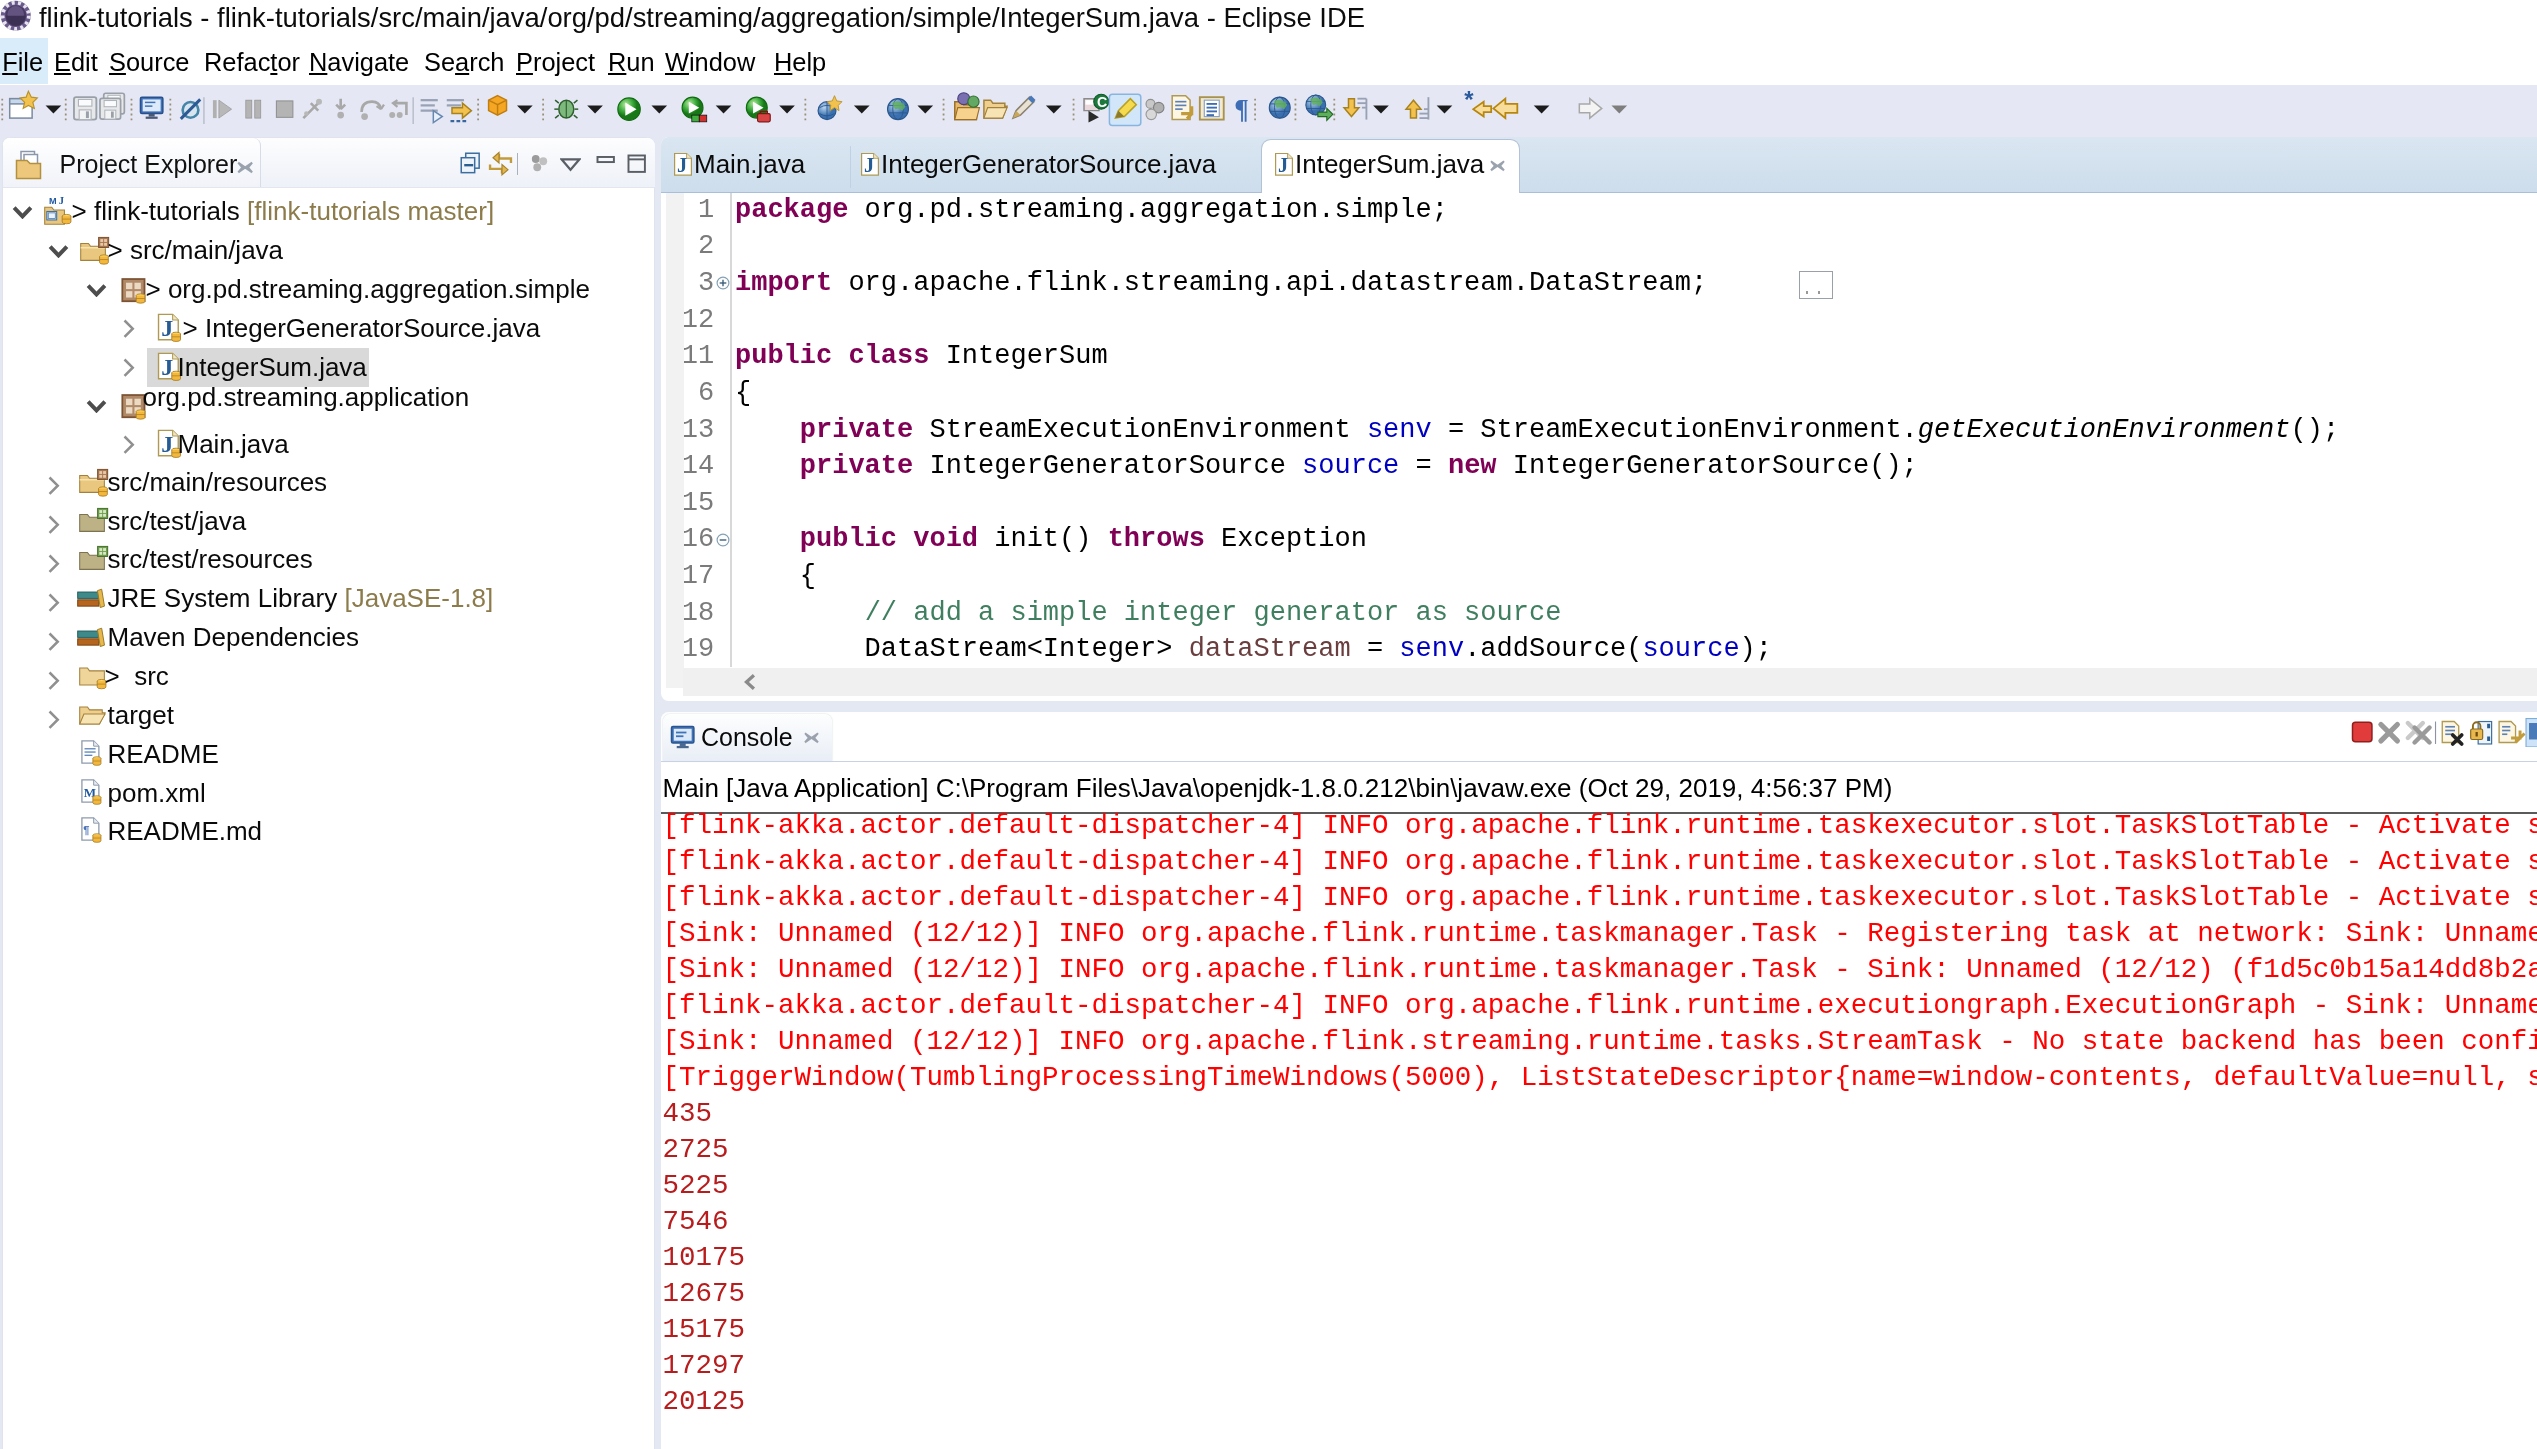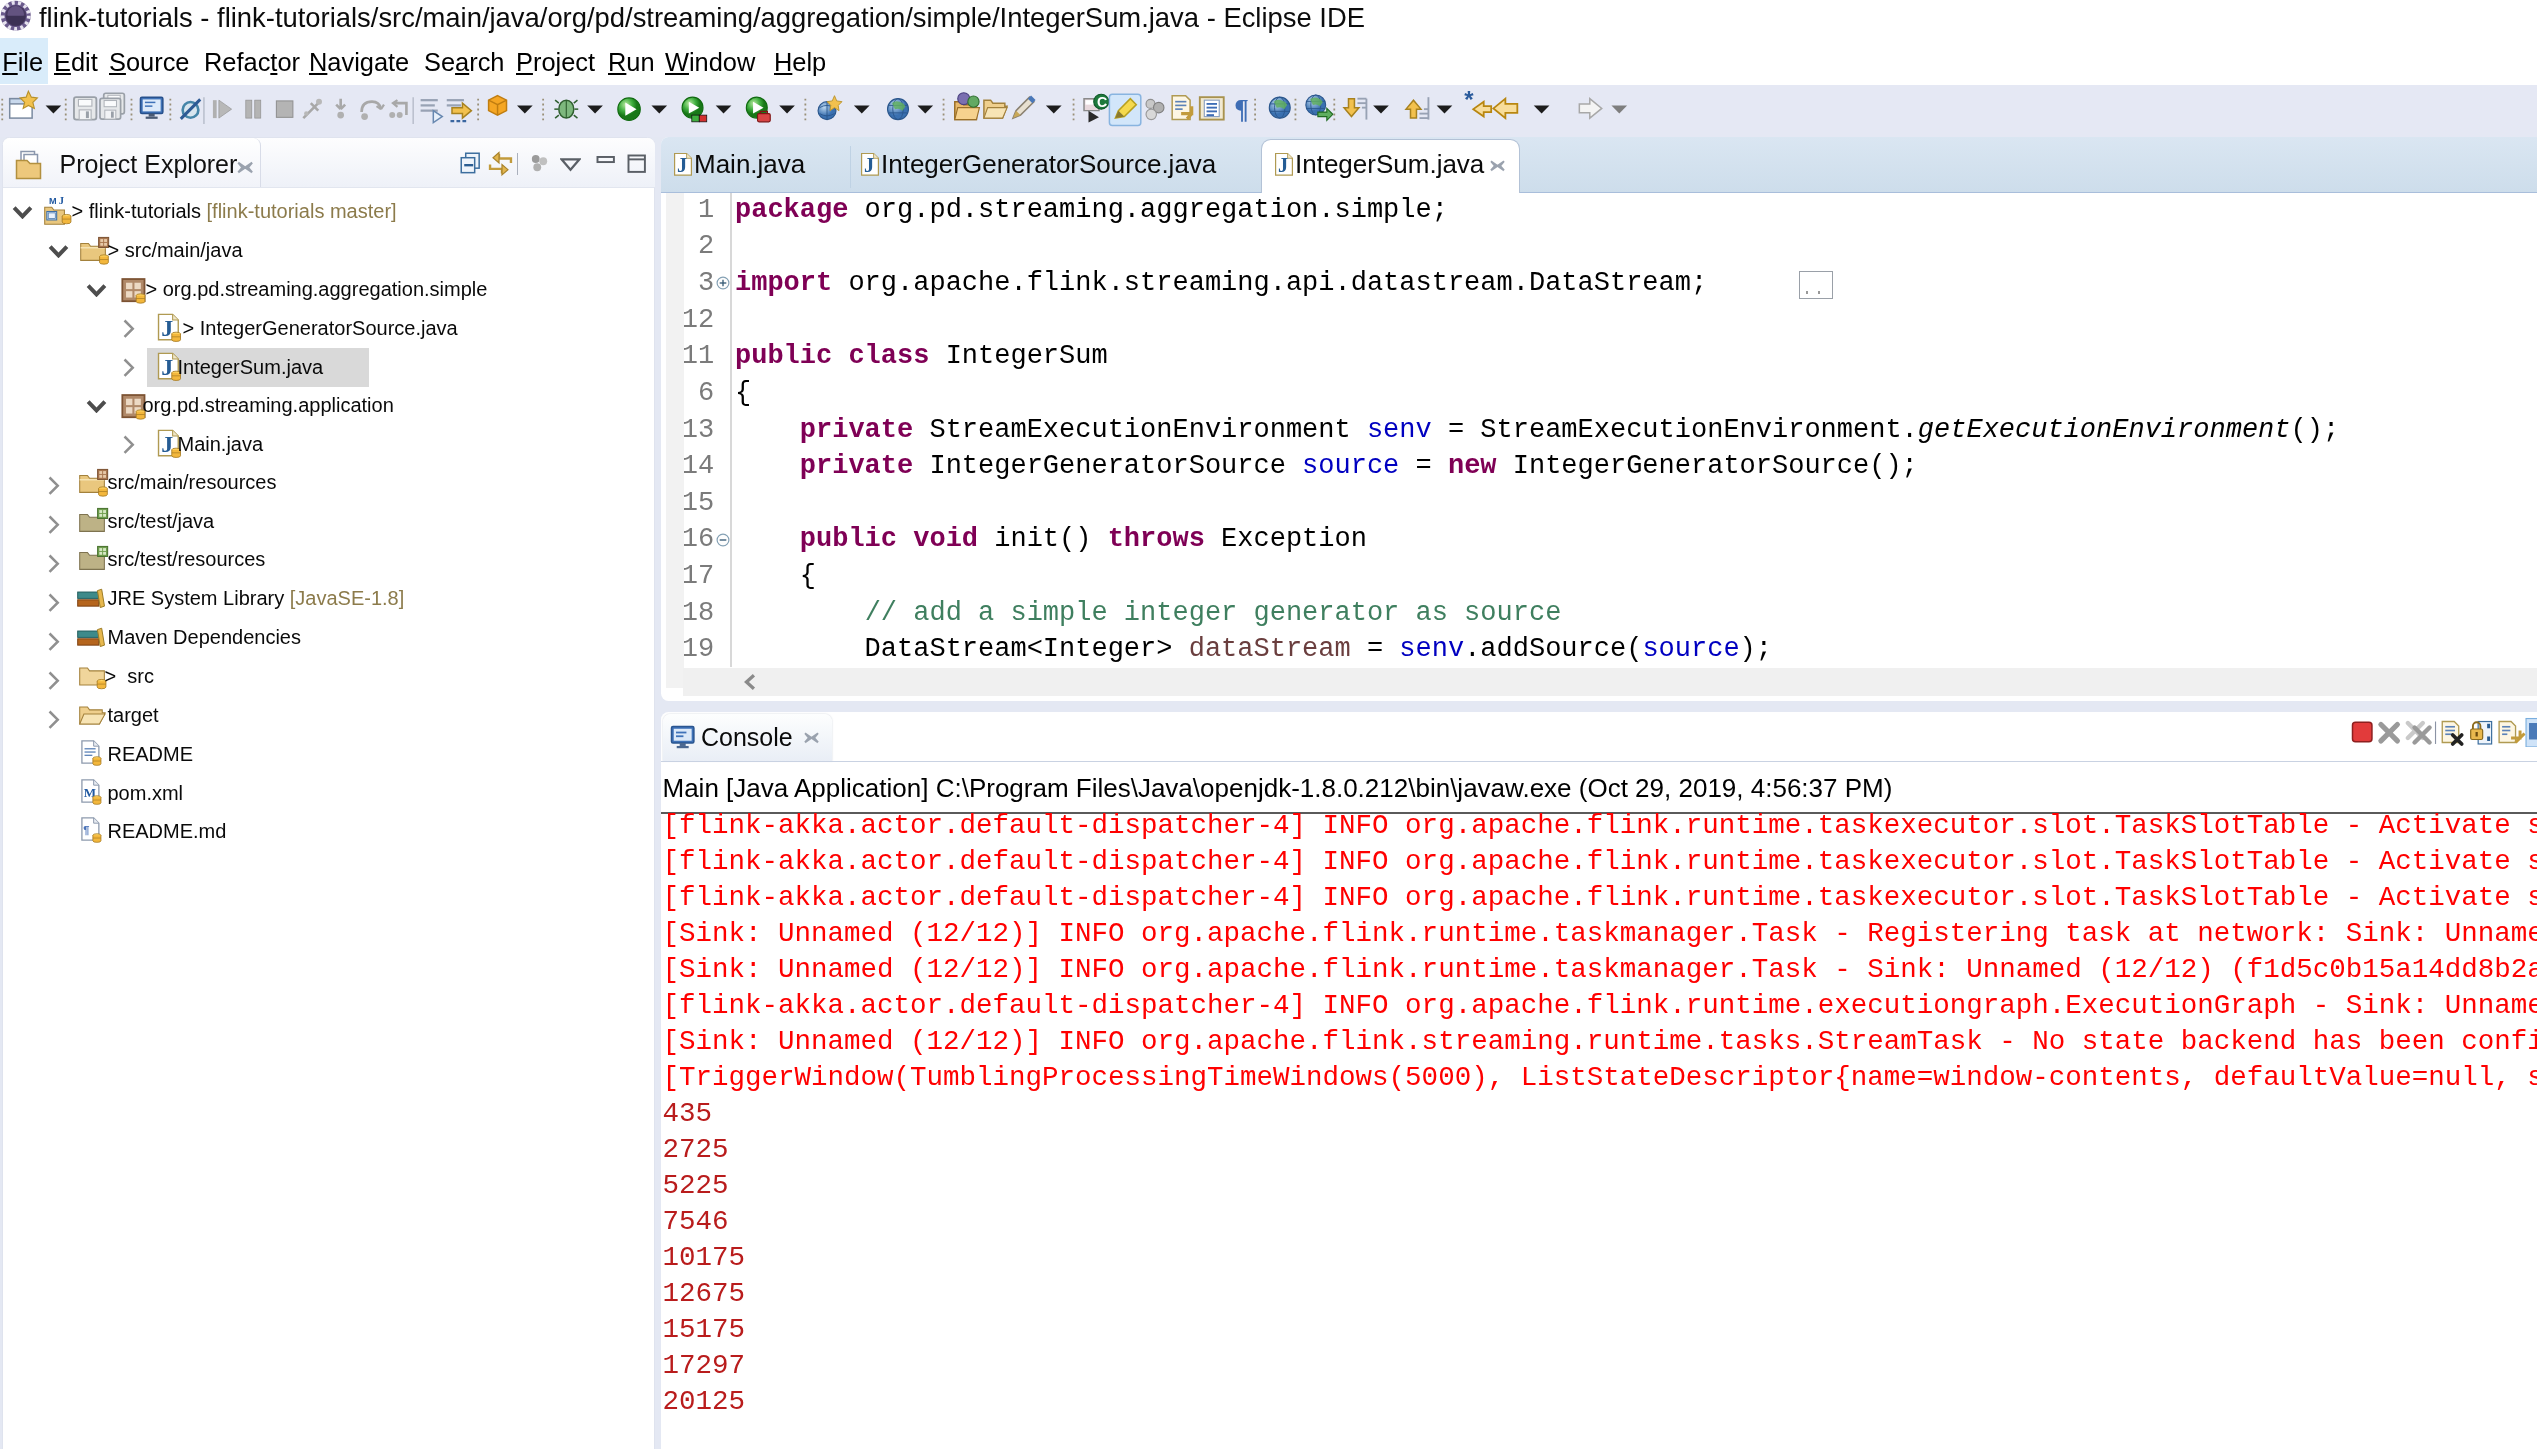--- a/index.html
+++ b/index.html
@@ -25,21 +25,21 @@
 .codeline{position:absolute;left:74px;font-family:"Liberation Mono",monospace;font-size:27px;color:#000;white-space:pre;line-height:37px;}
 .lnum{position:absolute;left:8.2px;font-family:"Liberation Mono",monospace;font-size:27px;color:#7b7b7b;text-align:right;width:45px;line-height:37px;}
 .kw{color:#7f0055;font-weight:bold;}
 .fld{color:#0000c0;}
 .lvar{color:#6a3e3e;}
 .cmt{color:#3f7f5f;}
 .smi{font-style:italic;}
 #console{position:absolute;left:661px;top:575px;width:1876px;height:738px;background:#fff;border-radius:7.5px 0 0 0;}
 .conline{position:absolute;left:1.5px;font-family:"Liberation Mono",monospace;font-size:27.5px;color:#ff0000;white-space:pre;}
 .conblk{color:#b91c1c;}
-.trow{position:absolute;font-size:20px;color:#0a0a0a;white-space:pre;line-height:31px;}
+.trow{position:absolute;font-size:26px;color:#0a0a0a;white-space:pre;line-height:31px;}
 .khaki{color:#8c7b4b;}
 .ticon{position:absolute;}
 #ptab-title{position:absolute;left:57px;top:12px;font-size:25px;color:#111;}
 .tabtxt{position:absolute;top:12px;font-size:26px;color:#0a0a0a;white-space:pre;}
 </style>
 </head>
 <body>
 <div id="titlebar">
   <svg class="abs" style="left:0;top:0" width="33" height="33" viewBox="0 0 44 44">
     <circle cx="21" cy="21" r="20" fill="#6a5a8c"></circle>
@@ -540,21 +540,21 @@
       <svg class="ticon" style="left:151px;top:214px" width="33" height="31" viewBox="0 0 44 42">
           <use href="#i-jfile"></use>
         </svg>
       <div class="trow" style="left:175px;top:214px">IntegerSum.java</div>
       <svg class="ticon" style="left:83px;top:262px" width="21" height="13.4" viewBox="0 0 28 18">
           <use href="#chev-e"></use>
         </svg>
       <svg class="ticon" style="left:114px;top:252px" width="33" height="31" viewBox="0 0 44 42">
           <use href="#i-pkg"></use>
         </svg>
-      <div class="trow" style="left:140px;top:252px">org.pd.streaming.application</div>
+      <div class="trow" style="left:140px;top:244px">org.pd.streaming.application</div>
       <svg class="ticon" style="left:120px;top:297px" width="12" height="19.4" viewBox="0 0 16 26">
           <use href="#chev-c"></use>
         </svg>
       <svg class="ticon" style="left:151px;top:291px" width="33" height="31" viewBox="0 0 44 42">
           <use href="#i-jfile"></use>
         </svg>
       <div class="trow" style="left:175px;top:291px">Main.java</div>
       <svg class="ticon" style="left:45px;top:338px" width="12" height="19.4" viewBox="0 0 16 26">
           <use href="#chev-c"></use>
         </svg>

